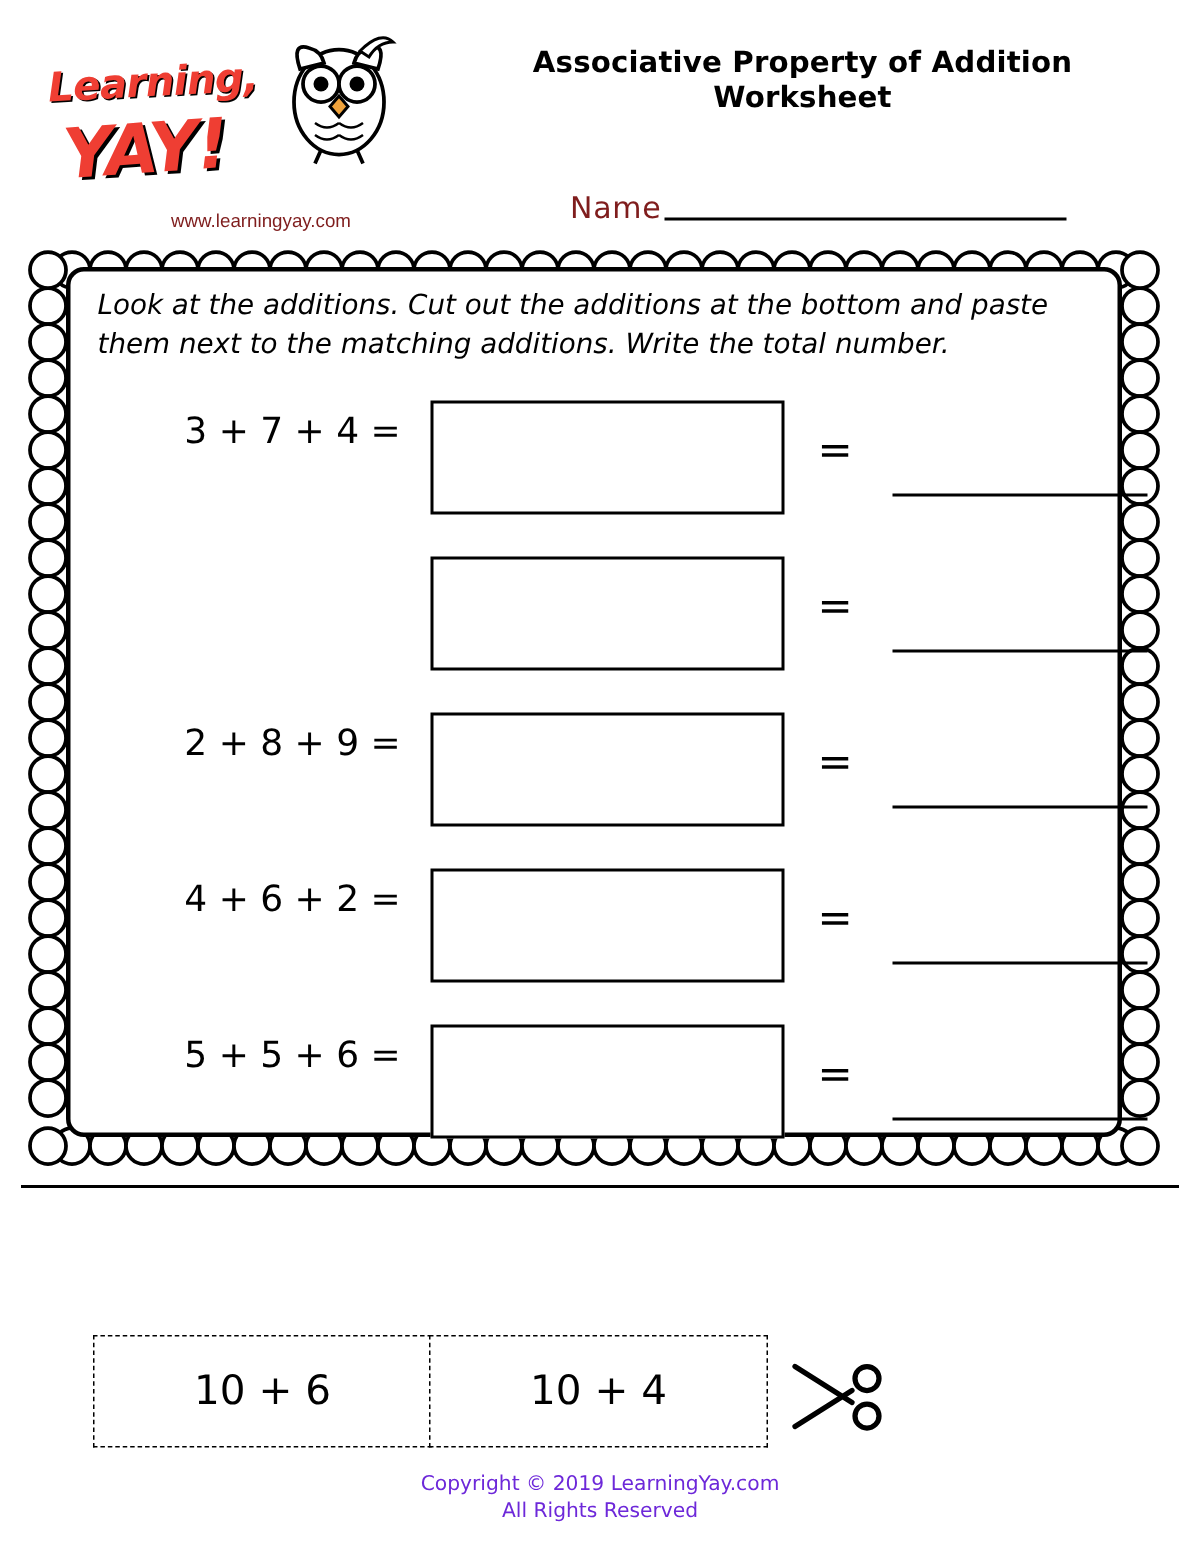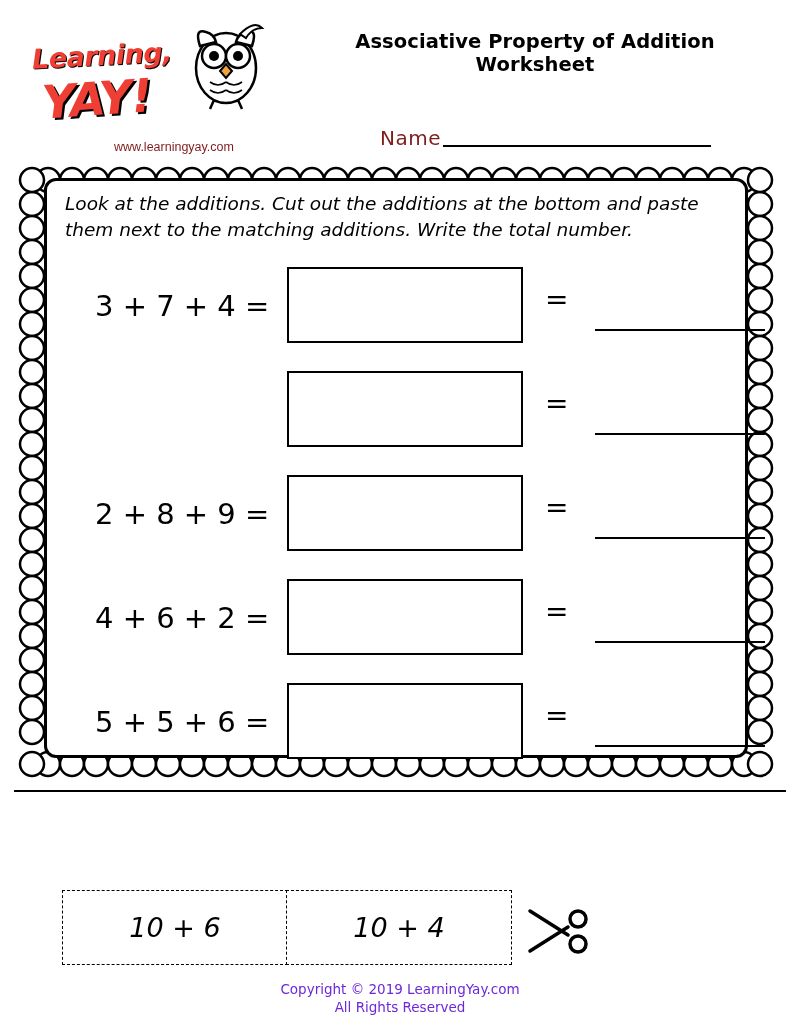--- a/index.html
+++ b/index.html
@@ -144,25 +144,25 @@
     top: 80px;
     width: 100%;
   }
   .problem-row {
     position: relative;
     height: 104px;
   }
   .prob-expr {
     position: absolute;
     left: 48px;
-    top: 28px;
+    top: 12px;
     width: 200px;
-    text-align: left;
-    font-family: "DejaVu Sans", sans-serif;
-    font-size: 29px;
+    text-align: center;
+    font-family: "DejaVu Sans", sans-serif;
+    font-size: 24px;
     color: #000;
     white-space: nowrap;
   }
   .paste-box {
     position: absolute;
     left: 240px;
     top: 6px;
     width: 236px;
     height: 76px;
     border: 2.5px solid #000;
@@ -202,21 +202,21 @@
     width: 676px;
     height: 150px;
   }
   .cut-row {
     position: absolute;
     left: 0;
     width: 676px;
     height: 75px;
   }
   .cut-row.r1 { top: 0; }
-  .cut-row.r2 { top: 75px; font-style: italic; }
+  .cut-row.r2 { top: 75px; }
   .cut-cell {
     position: absolute;
     top: 0;
     height: 75px;
     border: 1.6px dashed #000;
     box-sizing: border-box;
     font-family: "DejaVu Sans", sans-serif;
     font-size: 27px;
     color: #000;
     display: flex;

